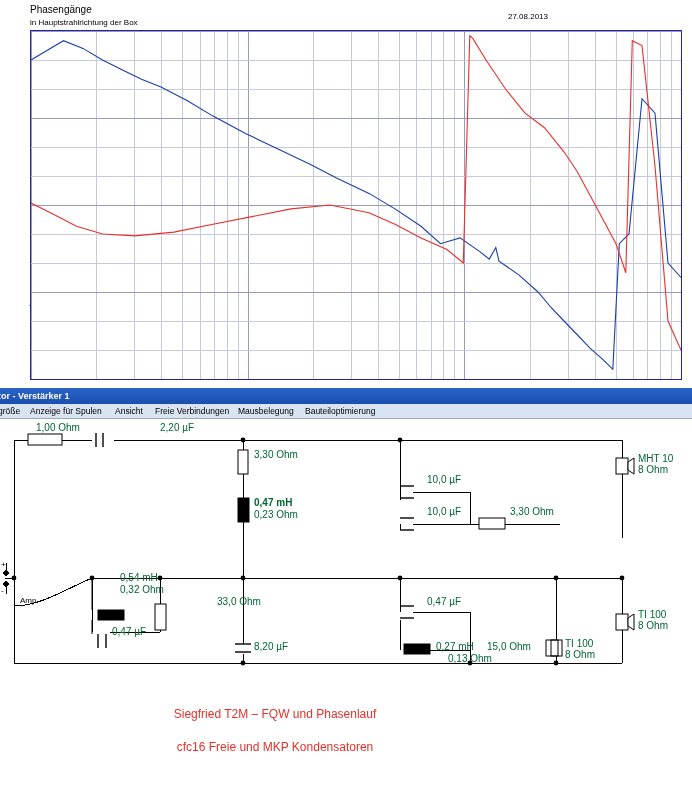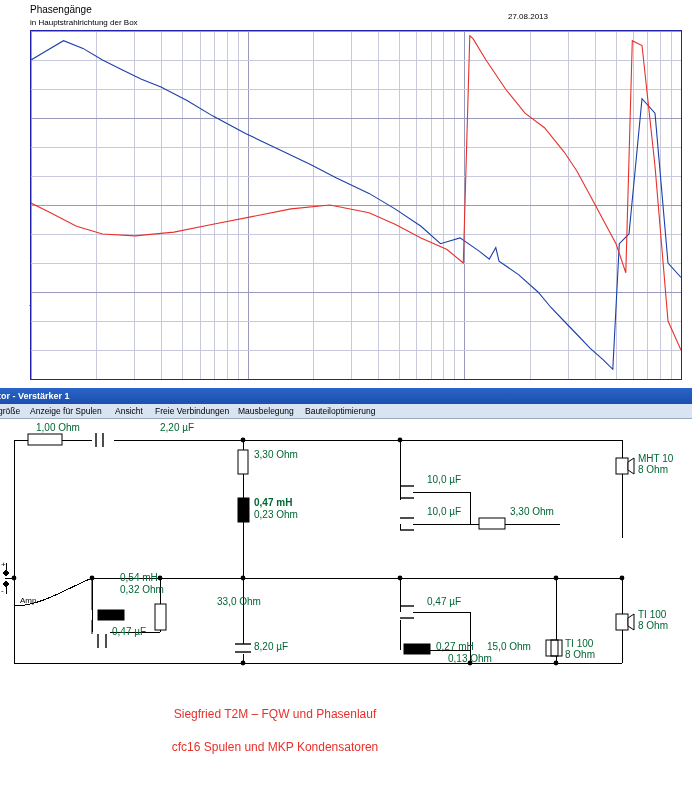--- a/index.html
+++ b/index.html
@@ -255,15 +255,15 @@
     <div class="lbl" style="left:638px;top:202px;">8 Ohm</div>
     <div class="lbl" style="left:565px;top:220px;">TI 100</div>
     <div class="lbl" style="left:565px;top:231px;">8 Ohm</div>
 
     <div class="lbl amp" style="left:20px;top:178px;">Amp</div>
     <div class="lbl amp" style="left:1px;top:142px;">+</div>
     <div class="lbl amp" style="left:1px;top:168px;">-</div>
   </div>
 
   <div class="cap cap1">Siegfried T2M – FQW und Phasenlauf</div>
-  <div class="cap cap2">cfc16 Spulen und MKP Kondensatoren</div>
+  <div class="cap cap2">cfc16 Freie und MKP Kondensatoren</div>
 
 </div>
 
 </body></html>

